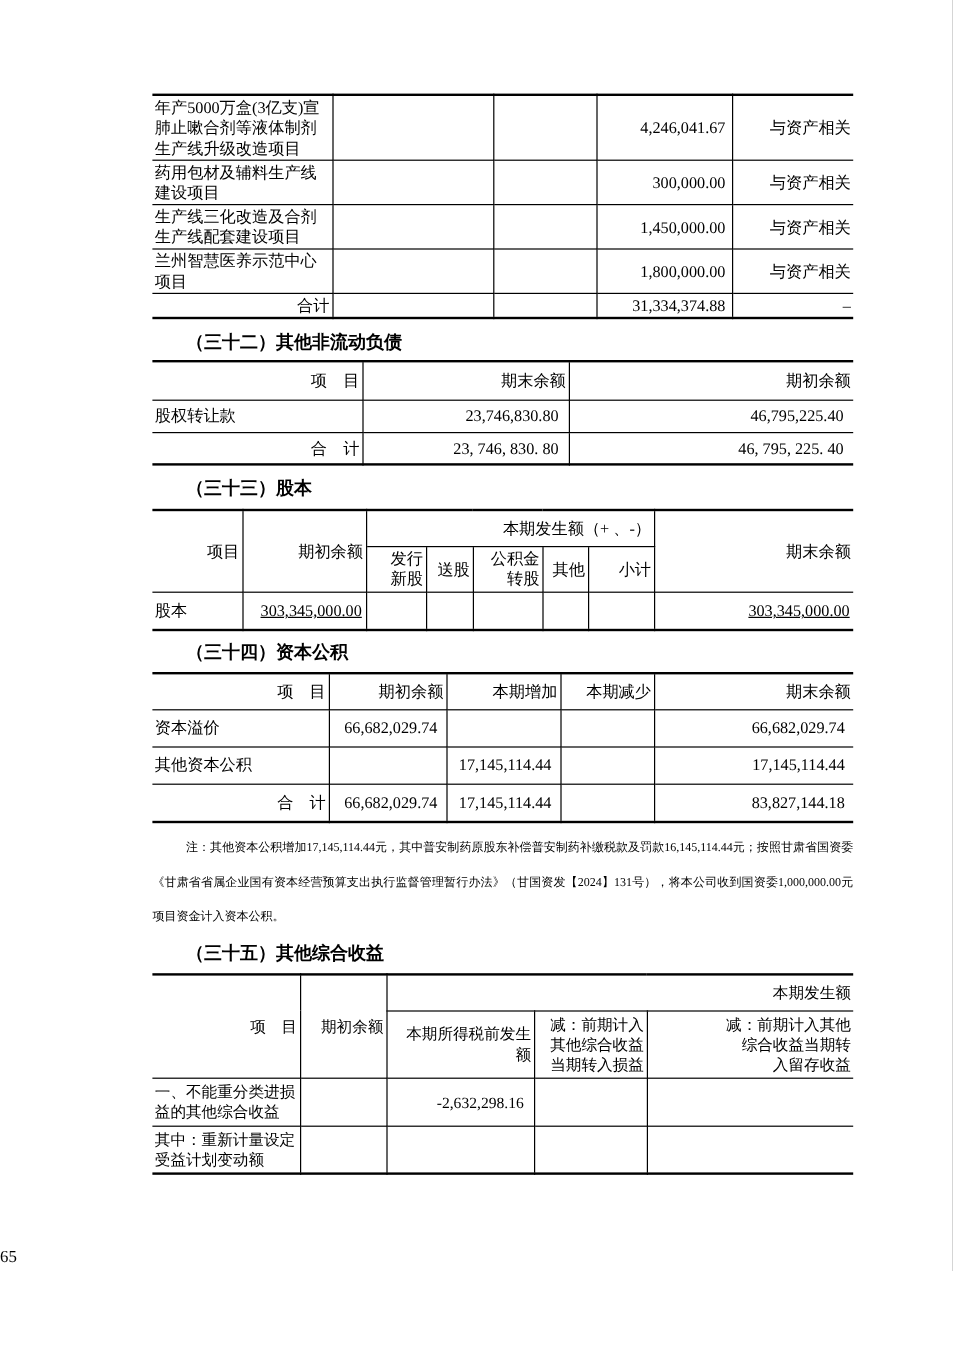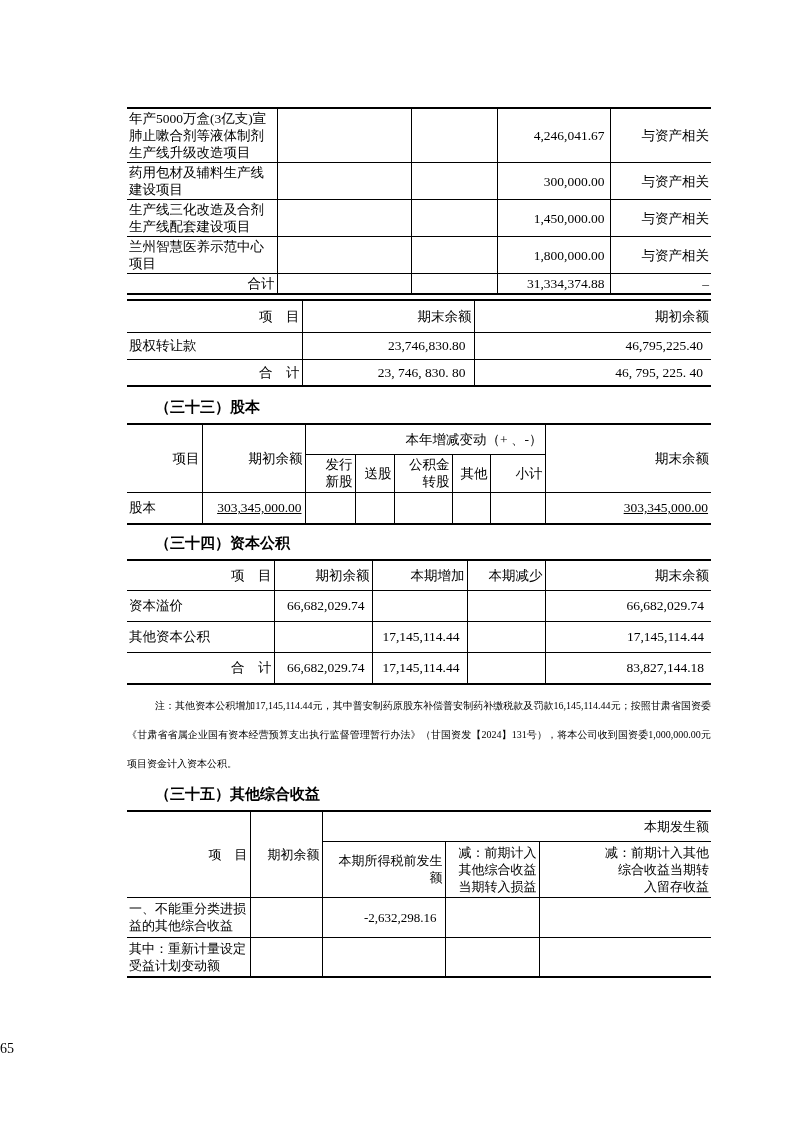--- a/index.html
+++ b/index.html
@@ -7,21 +7,21 @@
         font-family:"Liberation Serif","DejaVu Serif",serif;color:#000;overflow:hidden;}
   .content{position:absolute;left:127px;top:0;width:584px;}
   table{border-collapse:collapse;table-layout:fixed;width:584px;font-size:13.5px;
         border-top:2.5px solid #000;border-bottom:2.5px solid #000;}
   td{border:1px solid #000;padding:1px 2px;line-height:17px;vertical-align:middle;
      overflow:hidden;word-break:break-all;}
   td:first-child{border-left:none;}
   td:last-child{border-right:none;}
   .al{text-align:left}.ac{text-align:right}.ar{text-align:right}
   .pre{white-space:pre-line;}
-  .tblA{margin-top:107px;}
+  .tblA{margin-top:78px;}
   .tblA .ar{padding-right:5px;}
   .heading{font-weight:bold;font-size:15px;line-height:20px;text-indent:28px;}
   .h32{margin-top:10px;}
   .tblB{margin-top:4px;}
   .tblB .ar{padding-right:8px;}
   .h33{margin-top:10px;}
   .tblC{margin-top:6px;}
   .tblC .ar{padding-right:3px;text-decoration:underline;}
   .h34{margin-top:8px;}
   .tblD{margin-top:6px;}
@@ -80,20 +80,21 @@
         <tr style="height:20px">
           <td class="ac">合计</td>
           <td></td>
           <td></td>
           <td class="ar">31,334,374.88</td>
           <td class="ac">–</td>
         </tr>
       </tbody>
     </table>
 
+    <div class="heading h32">（三十二）其他非流动负债</div>
     <table class="tbl tblB">
       <colgroup>
         <col style="width:175px">
           <col style="width:172px">
           <col style="width:237px">
       </colgroup>
       <tbody>
         <tr style="height:32px">
           <td class="ac">项　目</td>
           <td class="ac">期末余额</td>
@@ -121,21 +122,21 @@
         <col style="width:39px">
           <col style="width:58px">
           <col style="width:38px">
         <col style="width:55px">
           <col style="width:166px">
       </colgroup>
       <tbody>
         <tr style="height:30px">
           <td class="ac" rowspan="2">项目</td>
           <td class="ac" rowspan="2">期初余额</td>
-          <td class="ac" colspan="5">本年增减变动（+ 、-）</td>
+          <td class="ac" colspan="5">本期发生额（+ 、-）</td>
           <td class="ac" rowspan="2">期末余额</td>
         </tr>
         <tr style="height:38px">
           <td class="ac pre">发行
 新股</td>
           <td class="ac">送股</td>
           <td class="ac pre">公积金
 转股</td>
           <td class="ac">其他</td>
           <td class="ac">小计</td>

